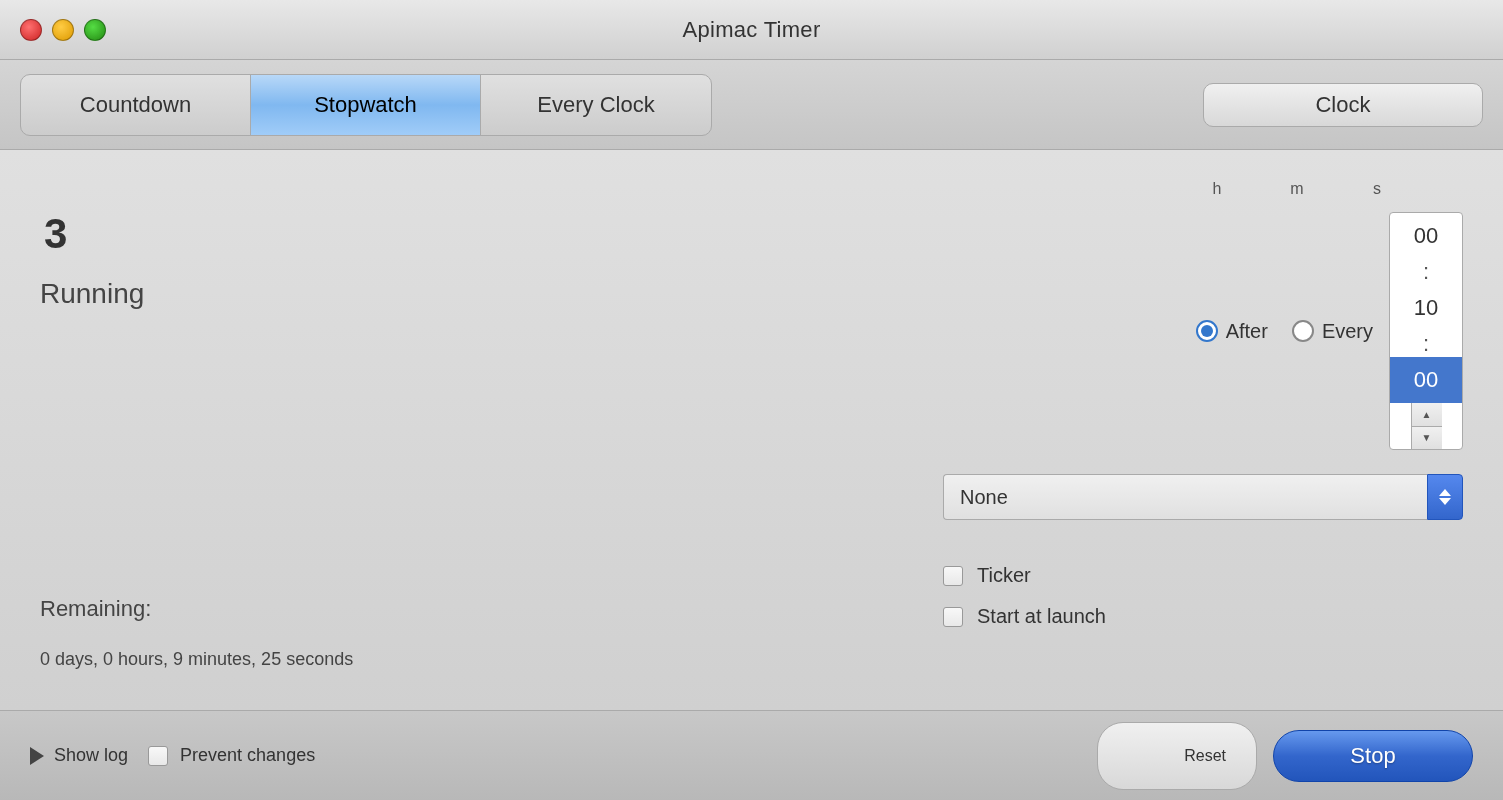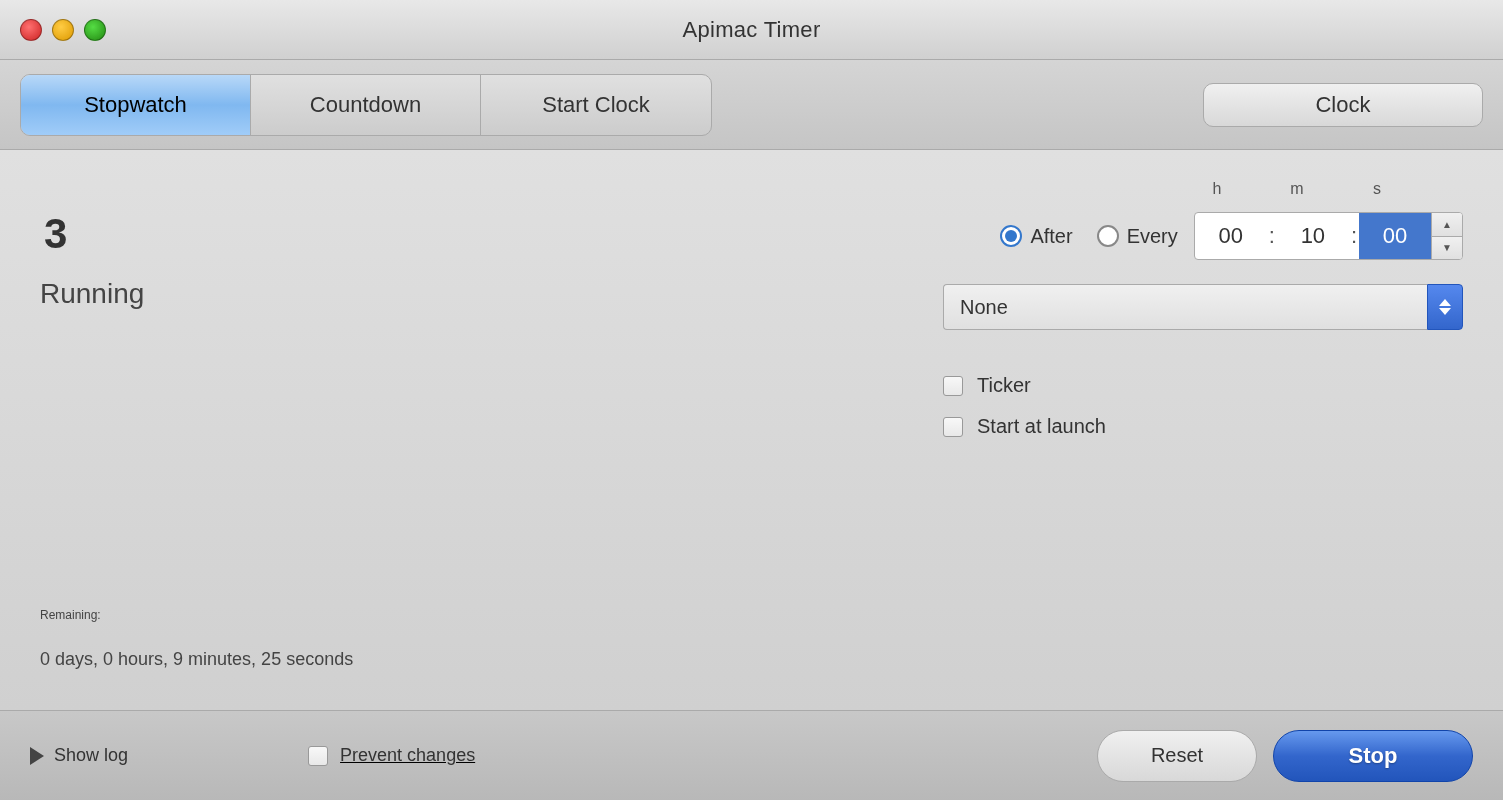--- a/index.html
+++ b/index.html
@@ -159,21 +159,21 @@
       color: #444;
       margin-top: 20px;
     }
 
     .remaining-section {
       margin-top: auto;
       padding-bottom: 10px;
     }
 
     .remaining-title {
-      font-size: 12px;
+      font-size: 22px;
       color: #444;
     }
 
     .remaining-value {
       font-size: 18px;
       color: #444;
       margin-top: 27px;
     }
 
     
@@ -407,22 +407,20 @@
       height: 0;
       border-top: 9px solid transparent;
       border-bottom: 9px solid transparent;
       border-left: 14px solid #444;
     }
 
     .prevent-changes-group {
       display: flex;
       align-items: flex-end;
       gap: 12px;
-      margin-left: 160px;
-      text-decoration: underline;
     }
 
     .prevent-checkbox {
       width: 20px;
       height: 20px;
       border: 1px solid #999;
       background: linear-gradient(180deg, #f8f8f8, #e8e8e8);
       border-radius: 3px;
     }
 
@@ -432,39 +430,40 @@
     }
 
     .action-buttons {
       margin-left: auto;
       display: flex;
       gap: 16px;
       align-items: center;
     }
 
     .reset-btn {
-      height: 52px;
+      height: 68px;
       min-width: 160px;
       background: linear-gradient(180deg, #f0f0f0, #d8d8d8);
       border: 1px solid #aaa;
       border-radius: 26px;
-      font-size: 20px;
+      font-size: 16px;
       color: #333;
       cursor: pointer;
       padding: 0 30px;
+      text-align: right;
     }
 
     .stop-btn {
       height: 52px;
       min-width: 200px;
       background: linear-gradient(180deg, #6699ee 0%, #3366cc 50%, #2255bb 100%);
       border: 1px solid #1144aa;
       border-radius: 26px;
       font-size: 22px;
-      font-weight: 700;
+      font-weight: 400;
       color: white;
       cursor: pointer;
       padding: 0 40px;
       text-shadow: 0 1px 2px rgba(0,0,0,0.3);
     }
   </style>
 </head>
 <body>
 
 <div class="window">
@@ -473,28 +472,28 @@
     <div class="titlebar-buttons">
       <div class="titlebar-btn btn-close"></div>
       <div class="titlebar-btn btn-minimize"></div>
       <div class="titlebar-btn btn-maximize"></div>
     </div>
     <span class="titlebar-title">Apimac Timer</span>
   </div>
 
   <div class="tabbar">
     <div class="tabs-group">
+      <div class="tab">
+        <span>Countdown</span>
+      </div>
       <div class="tab active">
         <span>Stopwatch</span>
       </div>
       <div class="tab">
-        <span>Countdown</span>
-      </div>
-      <div class="tab">
-        <span>Start Clock</span>
+        <span>Every Clock</span>
       </div>
     </div>
     <div class="tab-clock-btn">
       <span>Clock</span>
     </div>
   </div>
 
   <div class="main-content">
 
     <div class="left-panel">
@@ -526,21 +525,21 @@
                 <div class="radio-dot"></div>
               </div>
               <span class="radio-label">After</span>
             </div>
             <div class="radio-item">
               <div class="radio-circle"></div>
               <span class="radio-label">Every</span>
             </div>
           </div>
 
-          <div style="display:flex; align-items:center; border:1px solid #aaa; border-radius:4px; background:white; overflow:hidden;">
+          <div style="display:flex; align-items:center; border:1px solid #aaa; border-radius:4px; background:white; overflow:hidden;flex-direction:column;">
             <input type="text" class="time-field" value="00" style="">
             <span class="time-sep">:</span>
             <input type="text" class="time-field" value="10" style="">
             <span class="time-sep">:</span>
             <input type="text" class="time-field highlighted" value="00" style="">
             <div class="time-stepper">
               <button class="stepper-btn">▲</button>
               <button class="stepper-btn">▼</button>
             </div>
           </div>

